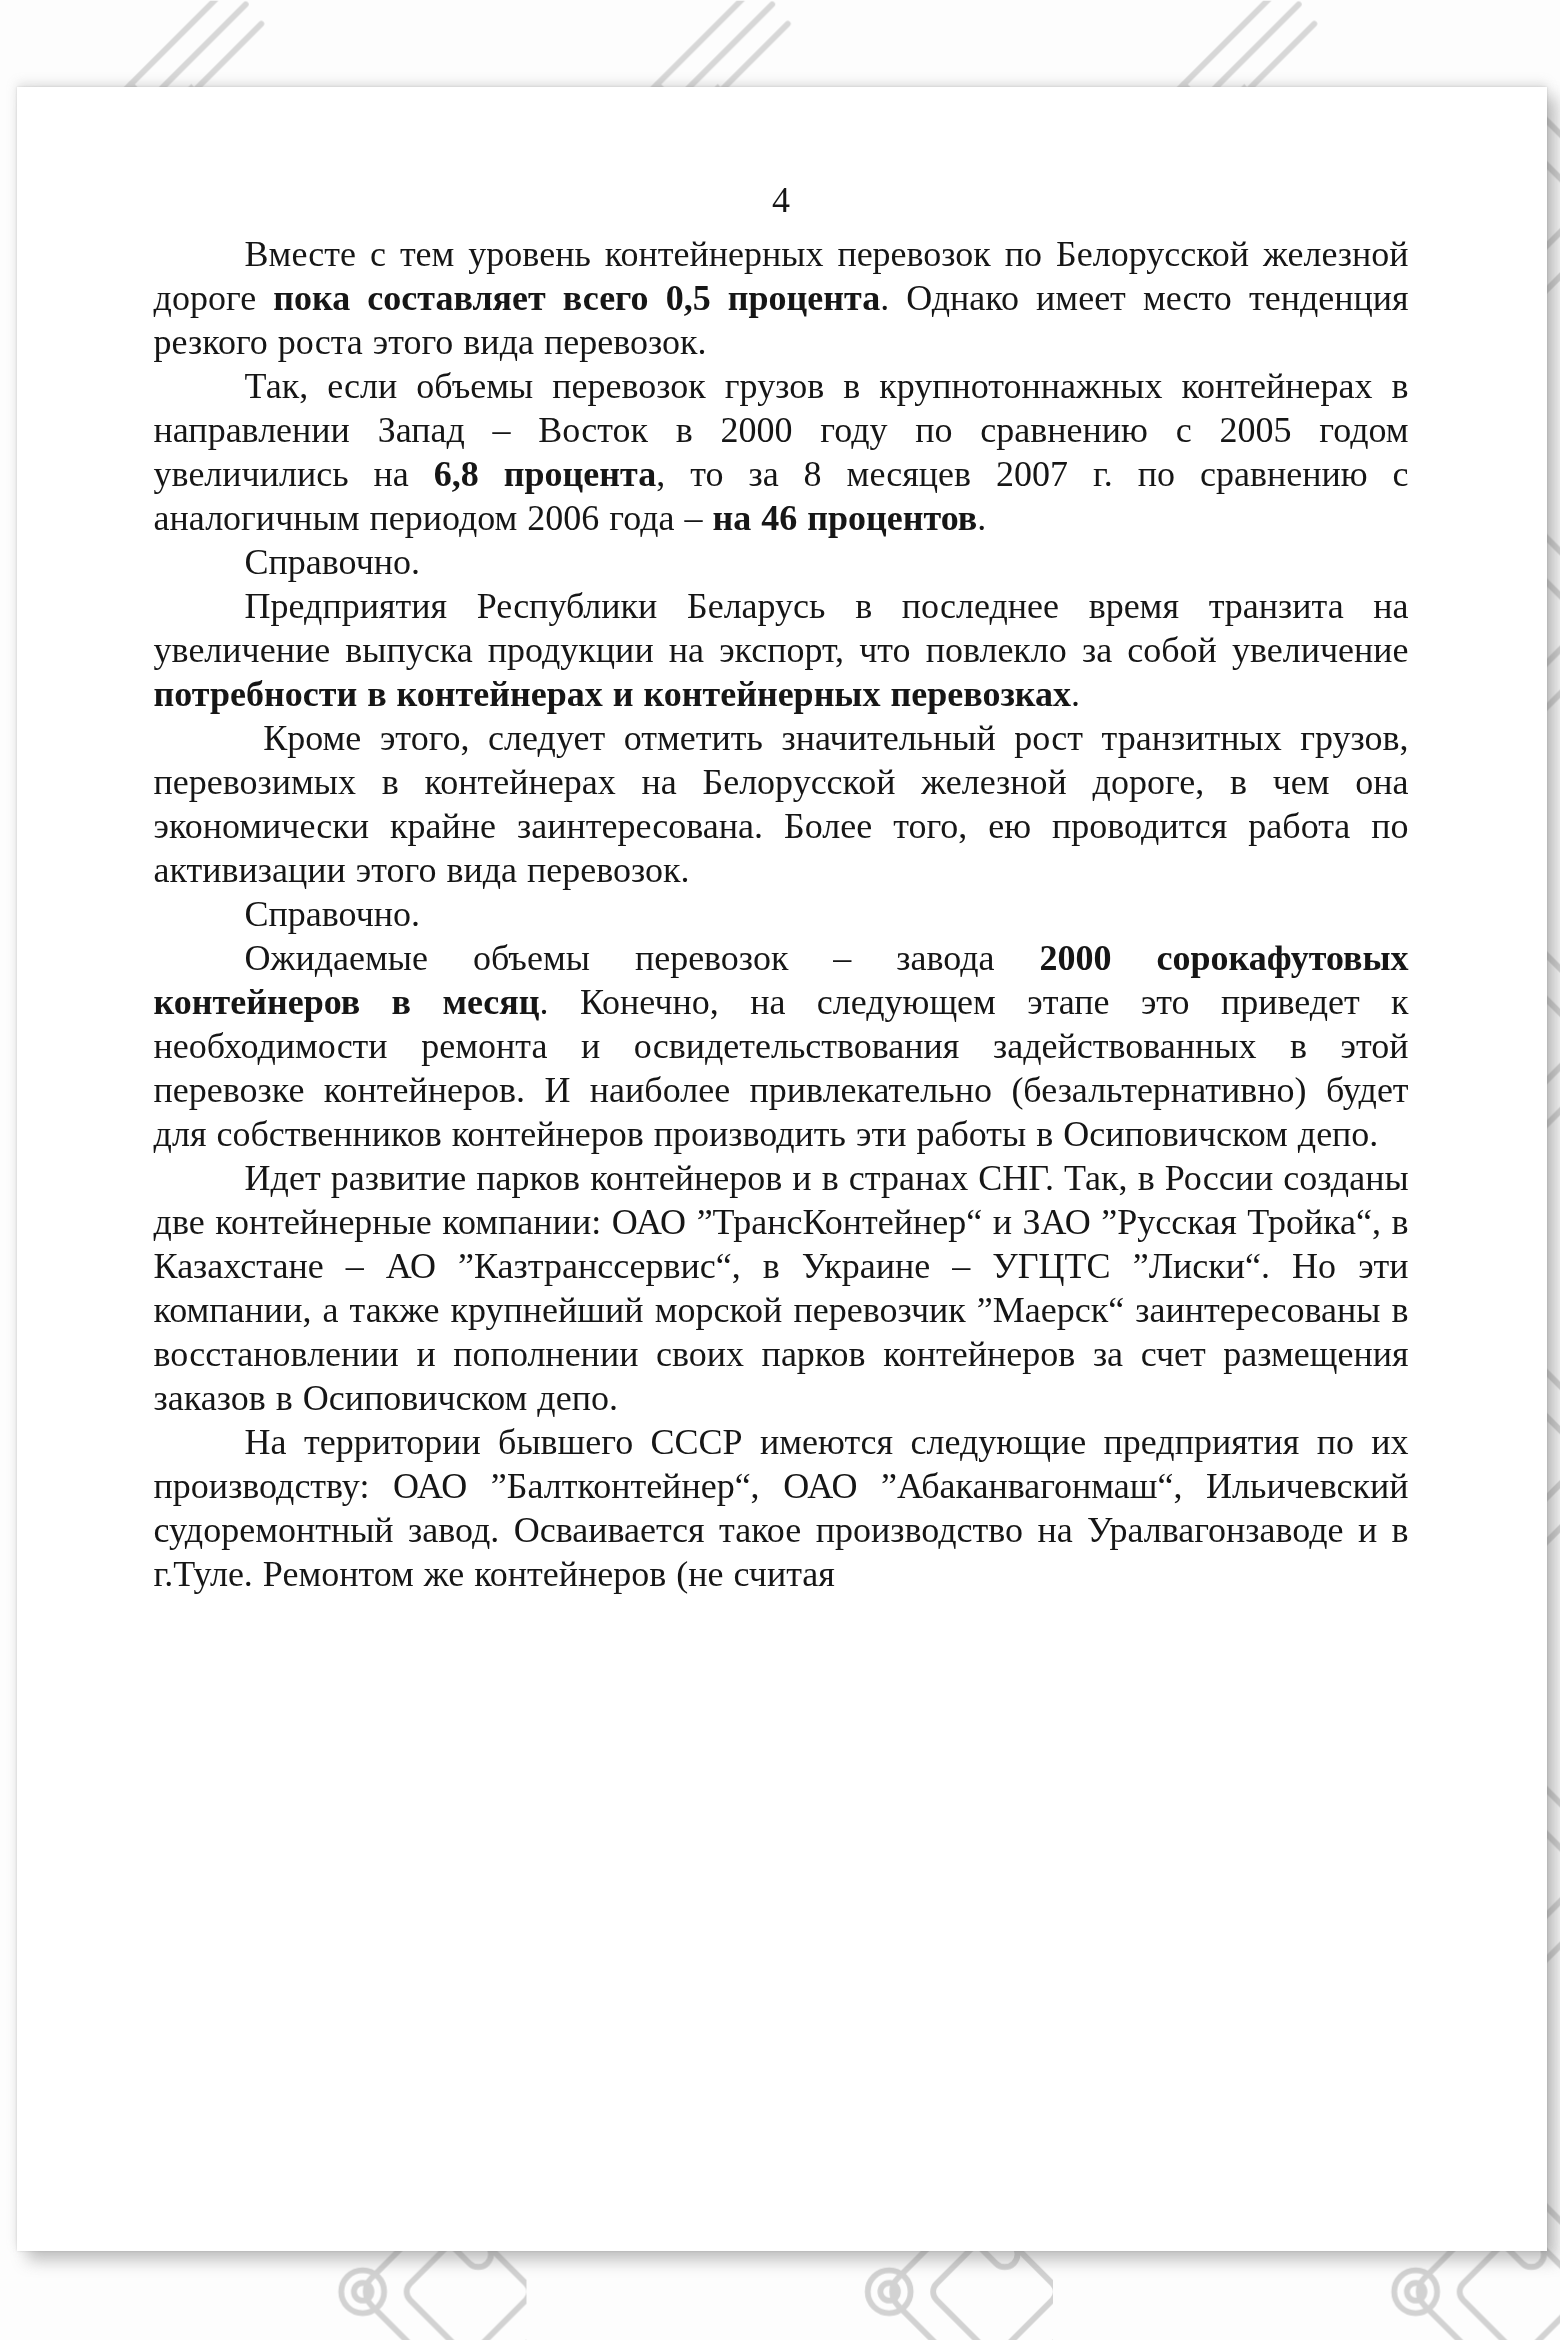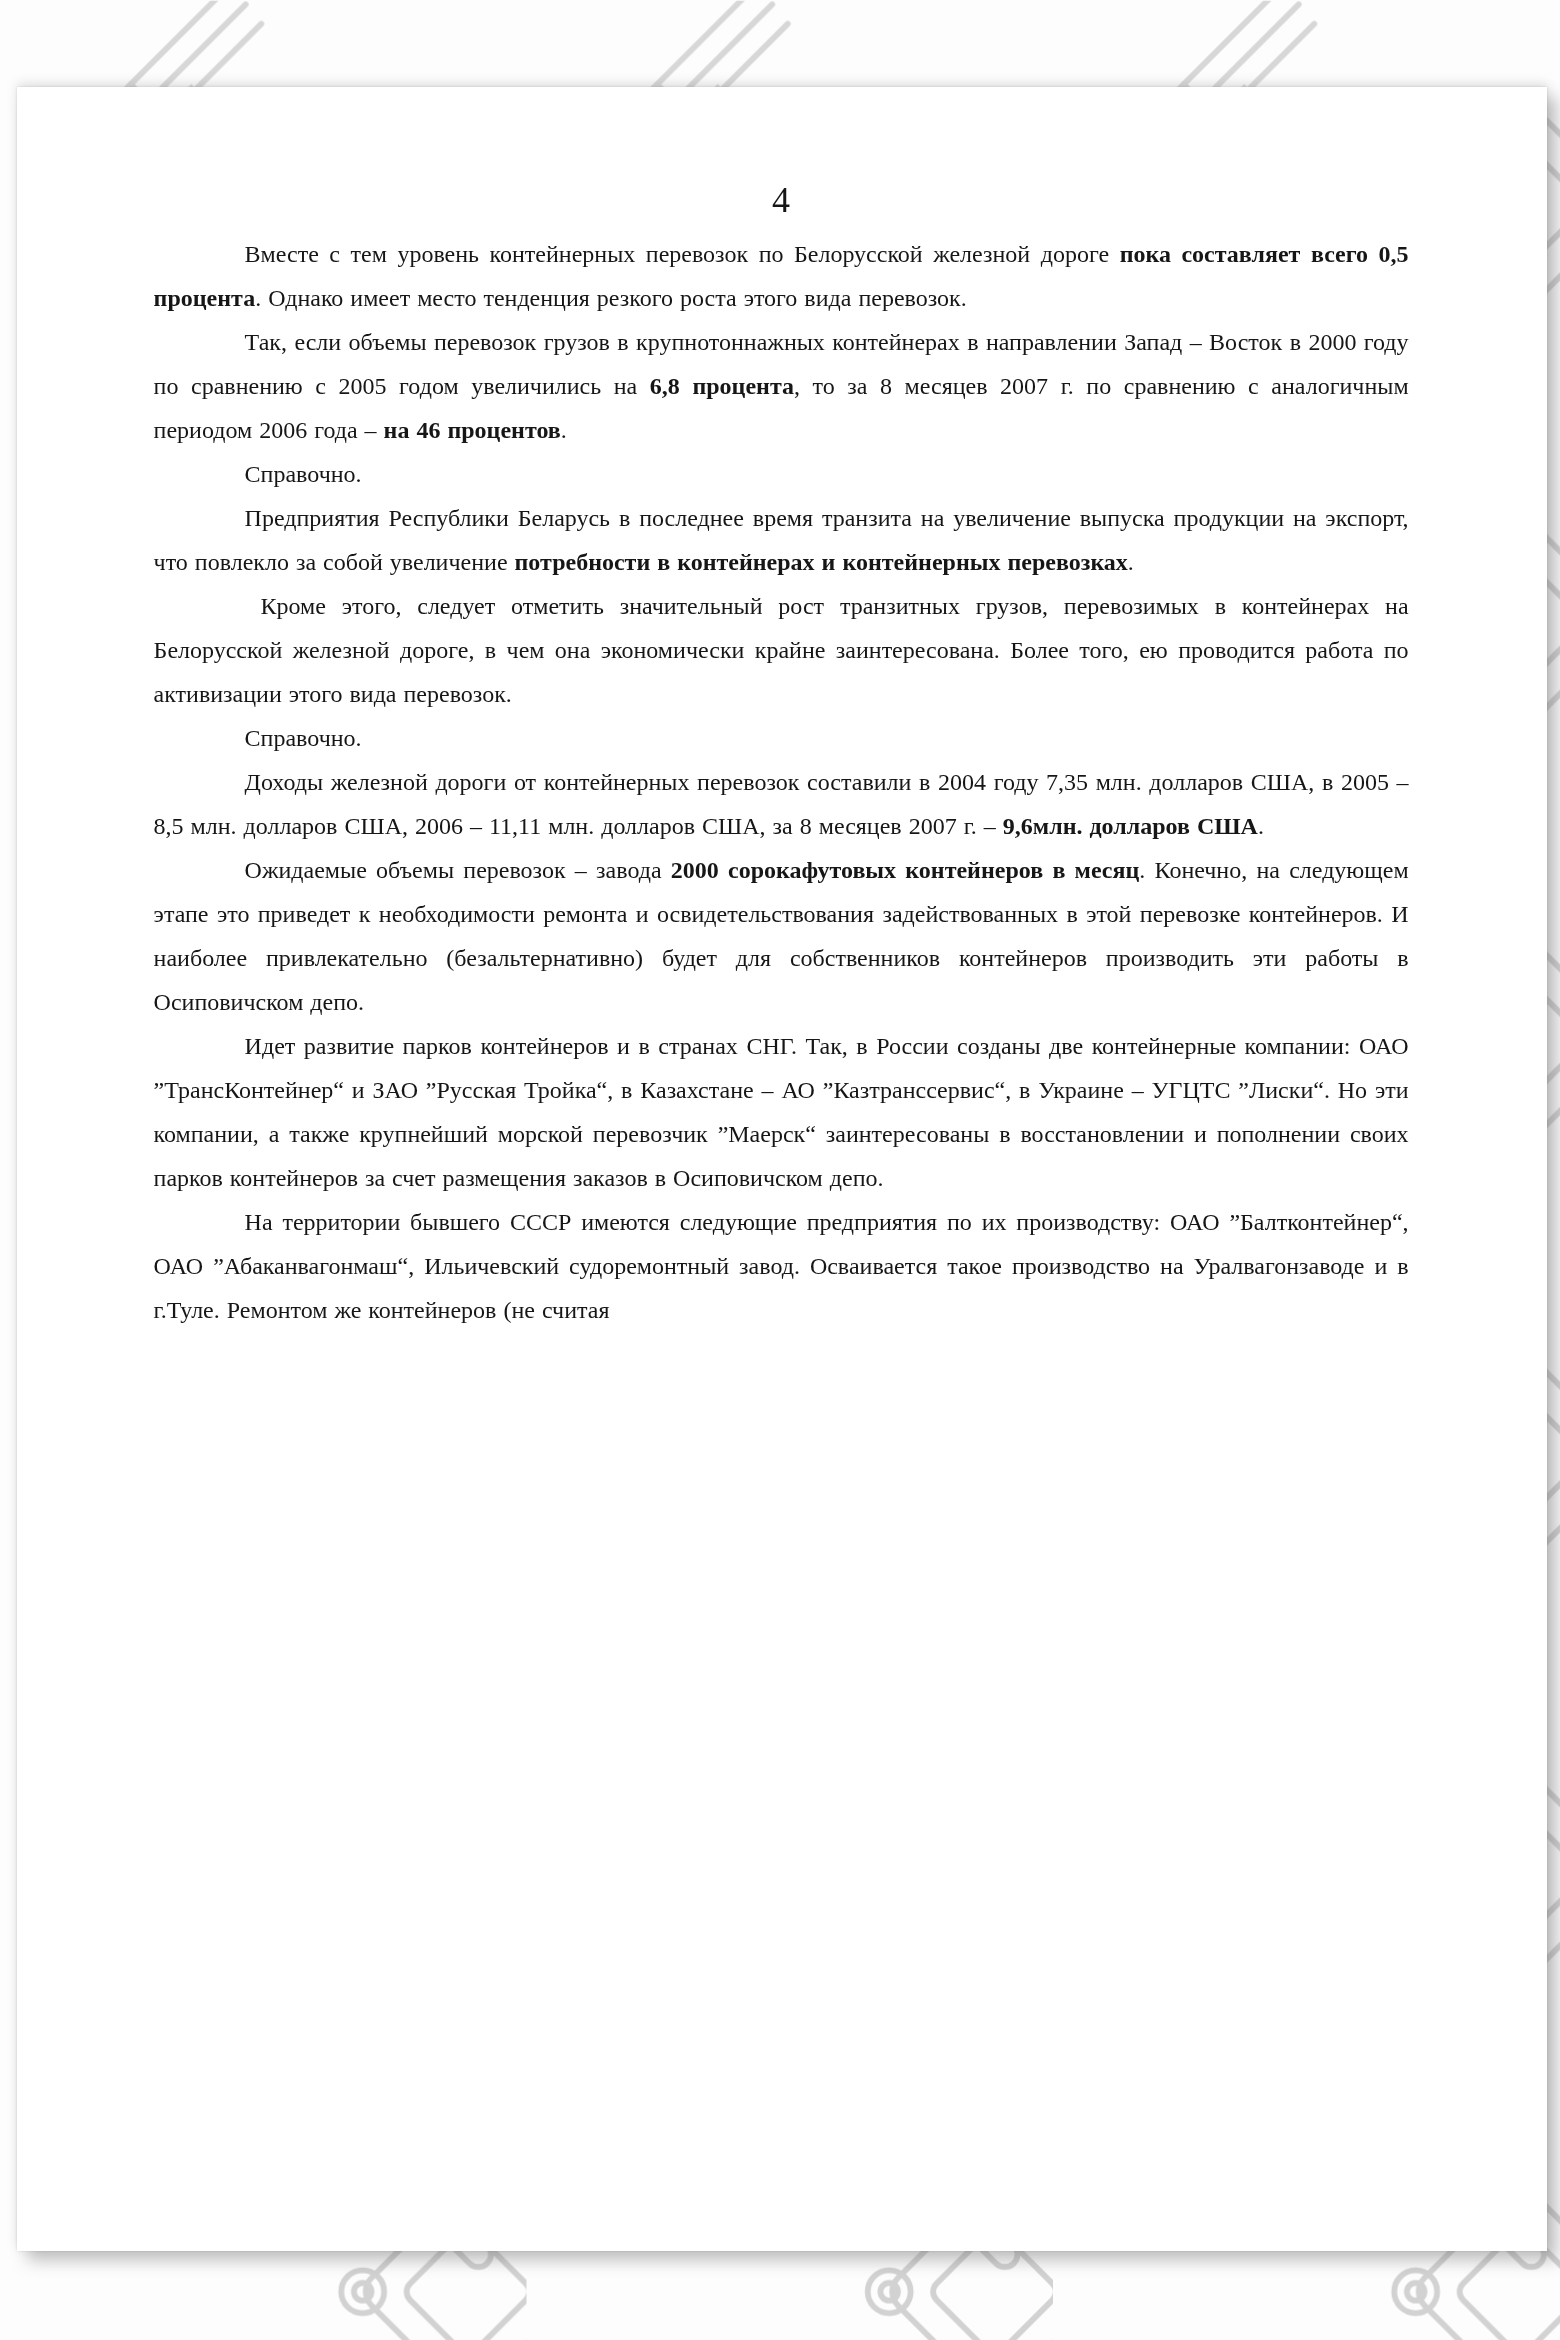--- a/index.html
+++ b/index.html
@@ -37,21 +37,21 @@
   .page-number {
     margin-top: 91px;
     text-align: center;
     font-size: 36px;
     line-height: 44px;
     color: #161616;
   }
   .doc-body { margin-top: 9.8px; }
   .doc-body p {
     margin: 0;
-    font-size: 24px;
+    font-size: 36px;
     line-height: 44px;
     color: #161616;
     text-align: justify;
     text-indent: 91px;
     word-spacing: 1px;
   }
   .doc-body p span.b { font-weight: bold; }
   .doc-body p span.i { }
 </style>
 </head>
@@ -93,20 +93,19 @@
 <div class="page">
   <div class="content">
     <div class="page-number">4</div>
     <div class="doc-body">
         <p><span>Вместе с тем уровень контейнерных перевозок по Белорусской железной дороге </span><span class="b">пока составляет всего 0,5 процента</span><span>. Однако имеет место тенденция резкого роста этого вида перевозок.</span></p>
         <p><span>Так, если объемы перевозок грузов в крупнотоннажных контейнерах в направлении Запад – Восток в 2000 году по сравнению с 2005 годом увеличились на </span><span class="b">6,8 процента</span><span>, то за 8 месяцев 2007 г. по сравнению с аналогичным периодом 2006 года – </span><span class="b">на 46 процентов</span><span>.</span></p>
         <p><span class="i">Справочно.</span></p>
         <p><span>Предприятия Республики Беларусь в последнее время транзита на увеличение выпуска продукции на экспорт, что повлекло за собой увеличение </span><span class="b">потребности в контейнерах и контейнерных перевозках</span><span>.</span></p>
         <p><span>&nbsp;Кроме этого, следует отметить значительный рост транзитных грузов, перевозимых в контейнерах на Белорусской железной дороге, в чем она экономически крайне заинтересована. Более того, ею проводится работа по активизации этого вида перевозок.</span></p>
         <p><span class="i">Справочно.</span></p>
-        <p><span class="i">Доходы железной дороги от контейнерных перевозок составили в 2004 году 7,35 млн. долларов США, в 2005 – 8,5 млн. долларов США, 2006 – 11,11 млн. долларов США, за 8 месяцев 2007 г. – </span><span class="b i">9,6млн. долларов США</span><span class="i">.</span></p>
         <p><span>Ожидаемые объемы перевозок – завода </span><span class="b">2000 сорокафутовых контейнеров в месяц</span><span>. Конечно, на следующем этапе это приведет к необходимости ремонта и освидетельствования задействованных в этой перевозке контейнеров. И наиболее привлекательно (безальтернативно) будет для собственников контейнеров производить эти работы в Осиповичском депо.</span></p>
         <p><span>Идет развитие парков контейнеров и в странах СНГ. Так, в России созданы две контейнерные компании: ОАО ”ТрансКонтейнер“ и ЗАО ”Русская Тройка“, в Казахстане – АО ”Казтранссервис“, в Украине – УГЦТС ”Лиски“. Но эти компании, а также крупнейший морской перевозчик ”Маерск“ заинтересованы в восстановлении и пополнении своих парков контейнеров за счет размещения заказов в Осиповичском депо.</span></p>
         <p><span>На территории бывшего СССР имеются следующие предприятия по их производству: ОАО ”Балтконтейнер“, ОАО ”Абаканвагонмаш“, Ильичевский судоремонтный завод. Осваивается такое производство на Уралвагонзаводе и в г.Туле. Ремонтом же контейнеров (не считая</span></p>
       </div>
   </div>
 </div>
 
 
 </body></html>

